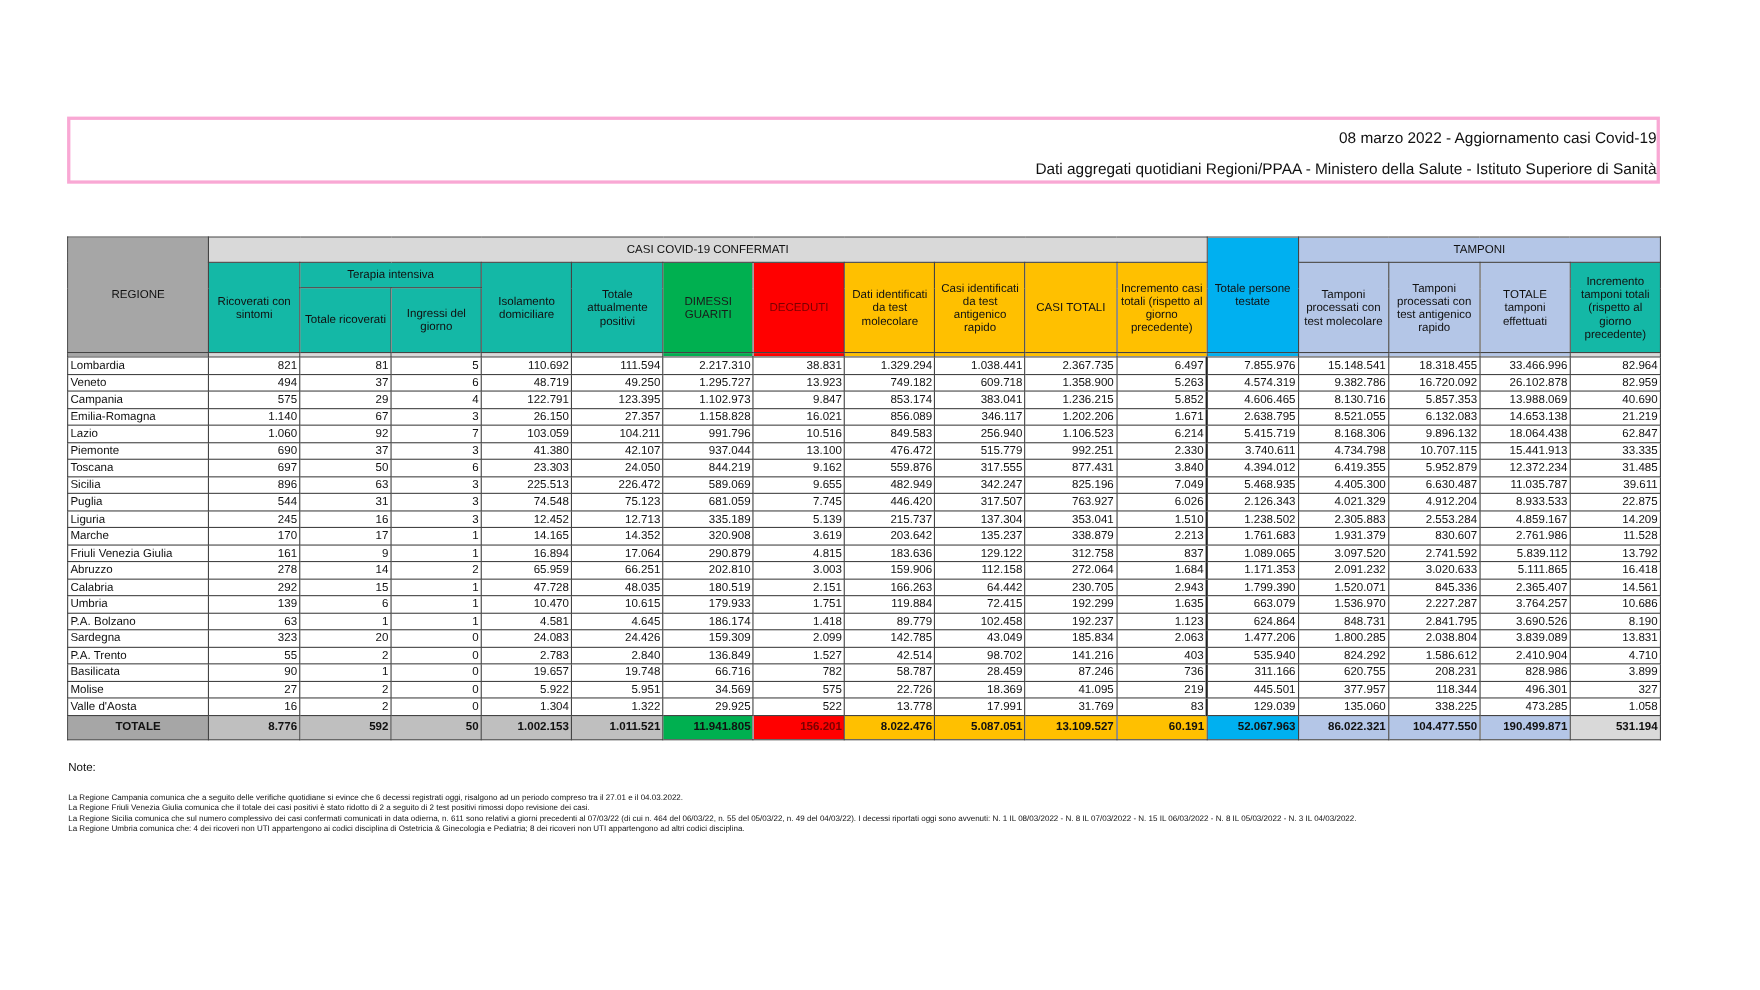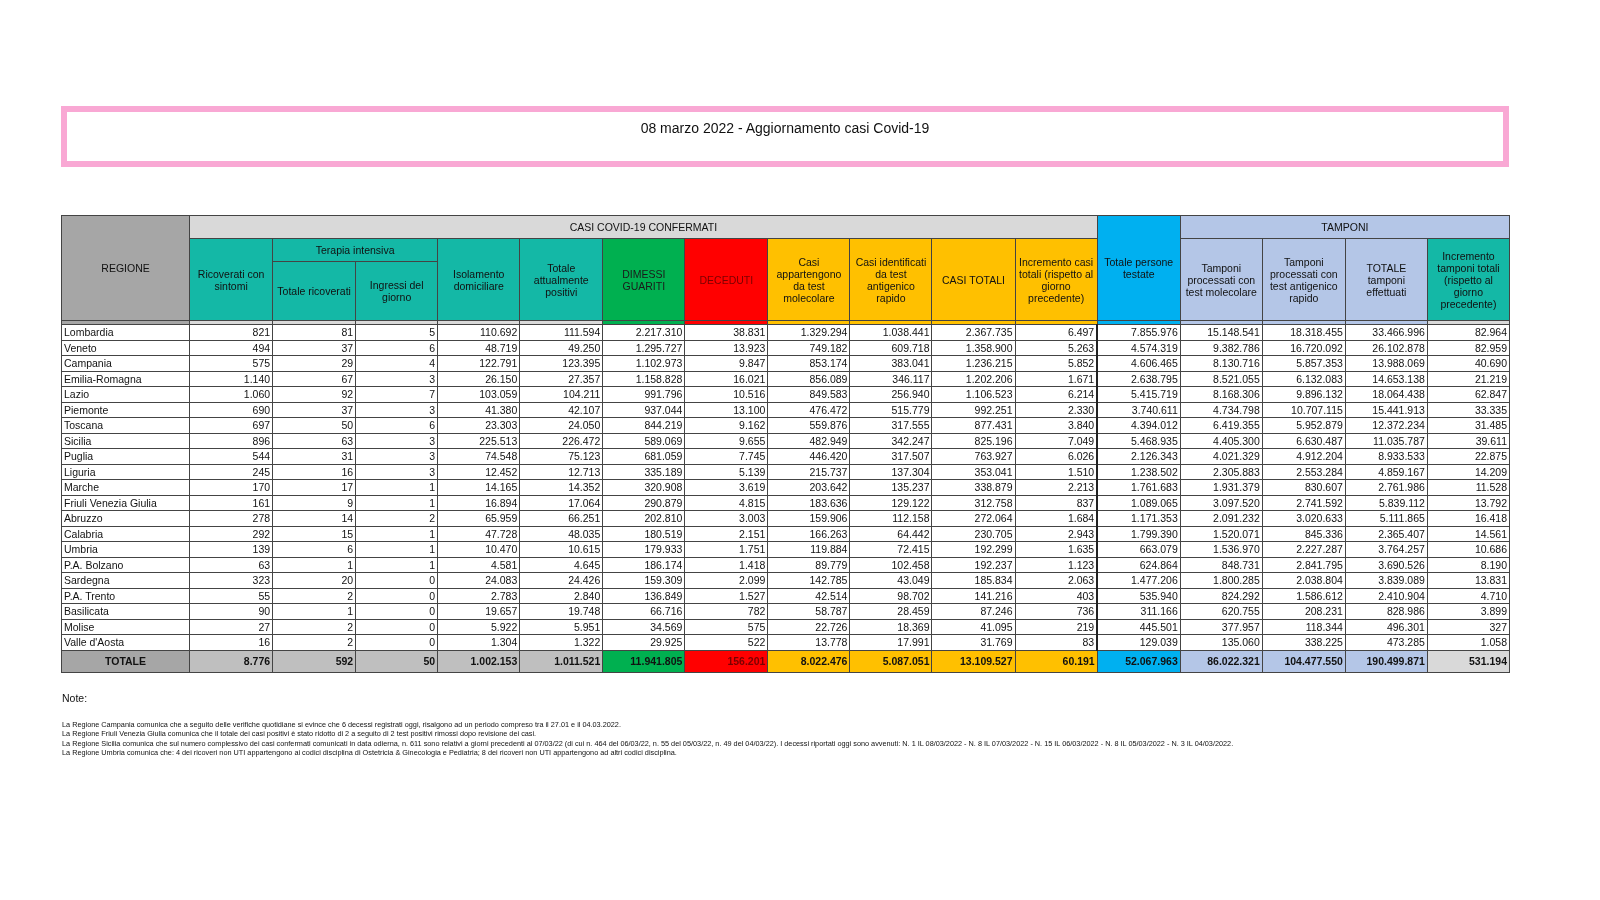--- a/index.html
+++ b/index.html
@@ -1,19 +1,19 @@
 <!DOCTYPE html>
 <html><head>
 <meta charset="utf-8">
 <style>
   html, body { margin: 0; padding: 0; background: #ffffff; }
   body { width: 1600px; height: 900px; position: relative; overflow: hidden;
          font-family: "Liberation Sans", "DejaVu Sans", sans-serif; color: #111; }
   .title-box { position: absolute; left: 61px; top: 106px; width: 1448px; height: 61px;
-               border: 6px solid #f9a8d4; box-sizing: border-box; text-align: center; }
+               border: 3px solid #f9a8d4; box-sizing: border-box; text-align: right; }
   .title-line1 { font-size: 14px; margin-top: 7px; line-height: 18px; }
   .title-line2 { font-size: 14px; margin-top: 10px; line-height: 18px; }
 
   table.main { position: absolute; left: 61px; top: 215px; border-collapse: collapse;
                table-layout: fixed; width: 1449px; font-size: 10.5px; }
   table.main td, table.main th { border: 1px solid #444; padding: 0 2px; overflow: hidden; white-space: nowrap; }
   table.main th { font-weight: normal; text-align: center; vertical-align: middle; white-space: normal; line-height: 12px; font-size: 10.5px; }
   th.regione { background: #a6a6a6; font-weight: bold; }
   th.group-casi { background: #d9d9d9; font-weight: bold; font-size: 12px; height: 22px; }
   th.group-tamp { background: #b4c6e7; font-weight: bold; height: 22px; }
@@ -39,20 +39,21 @@
   tr.stripe td { height: 3px; padding: 0; }
   .notes { position: absolute; left: 62px; top: 692px; width: 1440px; }
   .notes-title { font-size: 10.5px; margin-bottom: 16px; }
   .note-line { font-size: 7.3px; line-height: 9.4px; white-space: nowrap; }
 </style>
 </head>
 <body>
 
 <div class="title-box">
   <div class="title-line1">08 marzo 2022 - Aggiornamento casi Covid-19</div>
+  <div class="title-line2">Dati aggregati quotidiani Regioni/PPAA - Ministero della Salute - Istituto Superiore di Sanità</div>
 </div>
 
 <table class="main">
   <colgroup>
     <col style="width:128px">
       <col style="width:83px">
       <col style="width:83px">
       <col style="width:82px">
       <col style="width:82px">
       <col style="width:83px">
@@ -75,21 +76,21 @@
       <th class="cyan" rowspan="3">Totale persone testate</th>
       <th class="group-tamp" colspan="4">TAMPONI</th>
     </tr>
     <tr>
       <th class="grey" rowspan="2">Ricoverati con sintomi</th>
       <th class="sub-ti" colspan="2">Terapia intensiva</th>
       <th class="grey" rowspan="2">Isolamento domiciliare</th>
       <th class="grey" rowspan="2">Totale attualmente positivi</th>
       <th class="green" rowspan="2">DIMESSI GUARITI</th>
       <th class="red" rowspan="2">DECEDUTI</th>
-      <th class="orange" rowspan="2">Casi appartengono da test molecolare</th>
+      <th class="orange" rowspan="2">Dati identificati da test molecolare</th>
       <th class="orange" rowspan="2">Casi identificati da test antigenico rapido</th>
       <th class="orange" rowspan="2">CASI TOTALI</th>
       <th class="orange" rowspan="2">Incremento casi totali (rispetto al giorno precedente)</th>
       <th class="lblue" rowspan="2">Tamponi processati con test molecolare</th>
       <th class="lblue" rowspan="2">Tamponi processati con test antigenico rapido</th>
       <th class="lblue" rowspan="2">TOTALE tamponi effettuati</th>
       <th class="grey" rowspan="2">Incremento tamponi totali (rispetto al giorno precedente)</th>
     </tr>
     <tr>
       <th class="grey hdr-tall">Totale ricoverati</th>

